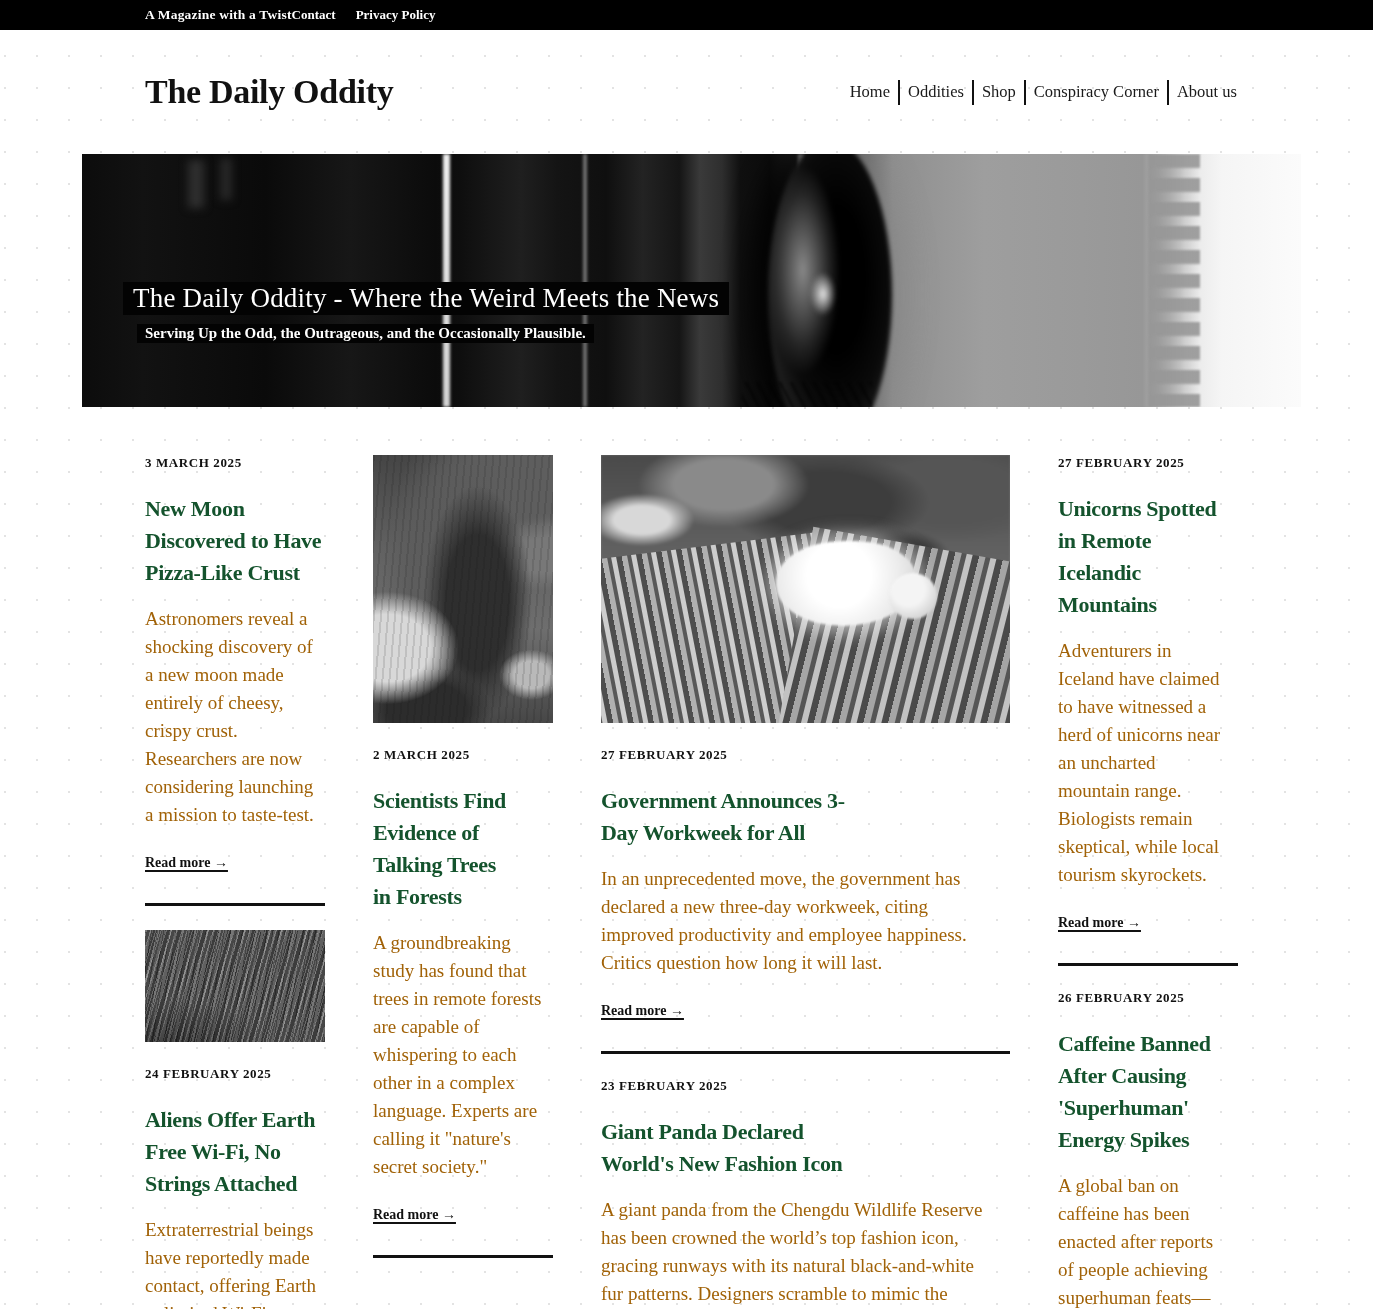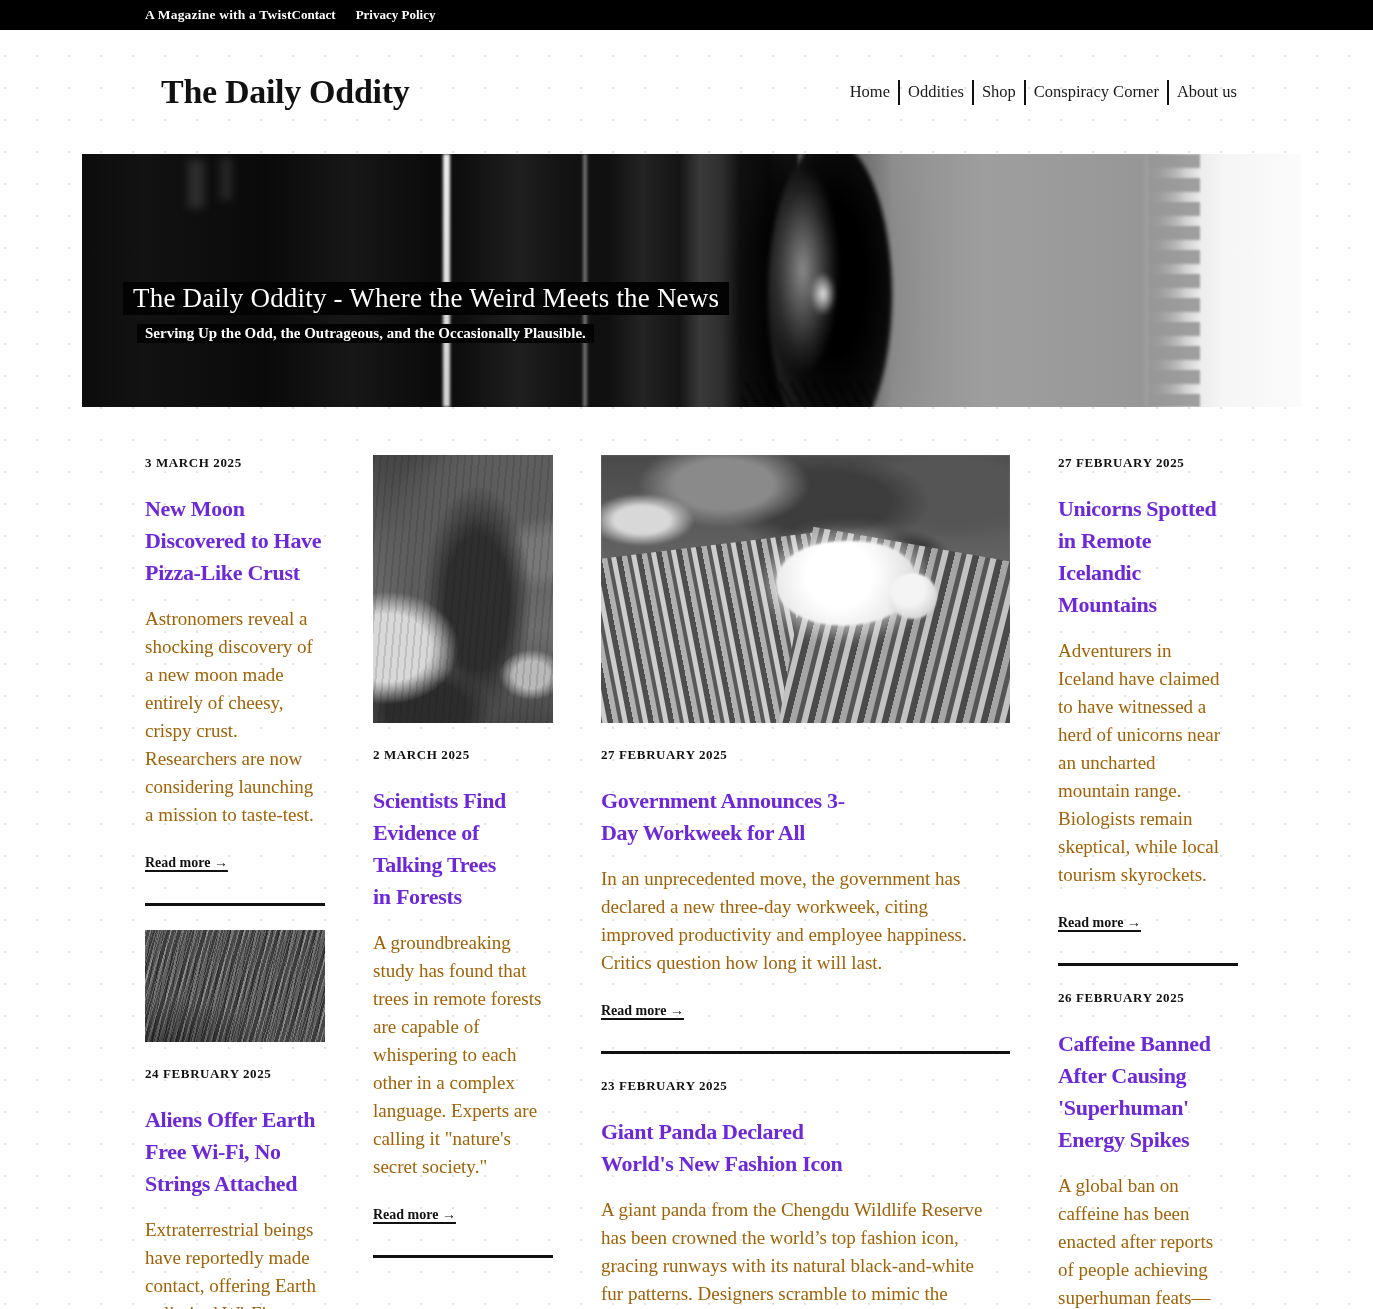--- a/index.html
+++ b/index.html
@@ -12,21 +12,21 @@
   }
   a{cursor:pointer}
   
   .topbar{height:30px;background:#000;display:flex;align-items:center;justify-content:flex-start;
     padding:0 136px 0 145px;box-sizing:border-box}
   .tagline{color:#fff;font-size:13.5px;font-weight:bold;letter-spacing:.2px}
   .topbar-links{display:flex;gap:20px}
   .topbar-links a{color:#fff;font-size:13px;font-weight:bold;text-decoration:none}
   
   .header{width:1092px;margin-left:145px;height:124px;display:flex;align-items:center;justify-content:space-between}
-  .site-title{font-size:34px;font-weight:700;margin:16px;letter-spacing:-.3px;color:#111;cursor:pointer}
+  .site-title{font-size:34px;font-weight:700;margin:0;letter-spacing:-.3px;color:#111;cursor:pointer}
   .main-nav{display:flex;align-items:center}
   .main-nav a{font-size:16.5px;color:#1a1a1a;text-decoration:none;white-space:nowrap}
   .sep{width:2px;height:25px;background:#111;margin:0 8px;display:inline-block}
   
   .hero{position:relative;width:1219px;height:253px;margin-left:82px;overflow:hidden;
     background:linear-gradient(90deg,#0c0c0c 0%,#121212 5%,#0a0a0a 15%,#171717 22%,#0b0b0b 29%,
       #0e0e0e 31%,#1f1f1f 36%,#141414 39%,#0f0f0f 43%,#232323 46%,#151515 49%,
       #3a3a3a 50.7%,#2e2e2e 52.5%,#101010 54%,#0c0c0c 56.4%,
       #6a6a6a 64%,#8f8f8f 66.5%,#9e9e9e 74%,#9a9a9a 82%,#979797 87%,
       #e6e6e6 90.5%,#f5f5f5 93.5%,#fbfbfb 100%)}
@@ -50,21 +50,21 @@
   .hero-title{position:absolute;left:41px;top:128px;background:#030303;color:#fff;
     font-size:27px;line-height:33px;padding:0 10px;letter-spacing:.2px;white-space:nowrap}
   .hero-subtitle{position:absolute;left:55px;top:170px;background:#030303;color:#fff;
     font-size:15px;line-height:19px;padding:0 8px;font-weight:bold;white-space:nowrap}
   
   .grid{width:1093px;margin:48px 0 0 145px;display:grid;grid-template-columns:180px 180px 409px 180px;
     column-gap:48px;align-items:start}
   .col{min-width:0}
   .date{font-size:13px;font-weight:bold;letter-spacing:.6px;line-height:16px;margin:0 0 22px;color:#111}
   .title{font-size:22px;line-height:32px;font-weight:700;letter-spacing:-.3px;margin:0 0 16px;
-    white-space:pre-line;color:#6d28d9;cursor:pointer}
+    white-space:pre-line;color:#14532d;cursor:pointer}
   .excerpt{font-size:19px;line-height:28px;margin:0 0 20px;white-space:pre-line;color:#a16207}
   .more{display:inline-block;font-size:14px;line-height:28px;font-weight:bold;color:#111;
     text-decoration:underline;text-decoration-thickness:2px;text-underline-offset:3px}
   .divider{border:0;border-top:3px solid #111;margin:26px 0 24px;width:100%}
   .img{position:relative;overflow:hidden;margin:0 0 24px;cursor:pointer}
   
   .img-fur{height:112px;background:
     radial-gradient(ellipse 160px 90px at 15% 115%,rgba(0,0,0,.45),rgba(0,0,0,0) 65%),
     repeating-linear-gradient(107deg,rgba(255,255,255,.22) 0 1px,rgba(255,255,255,0) 1px 5px),
     repeating-linear-gradient(99deg,rgba(0,0,0,.3) 0 1px,rgba(0,0,0,0) 1px 6px),

